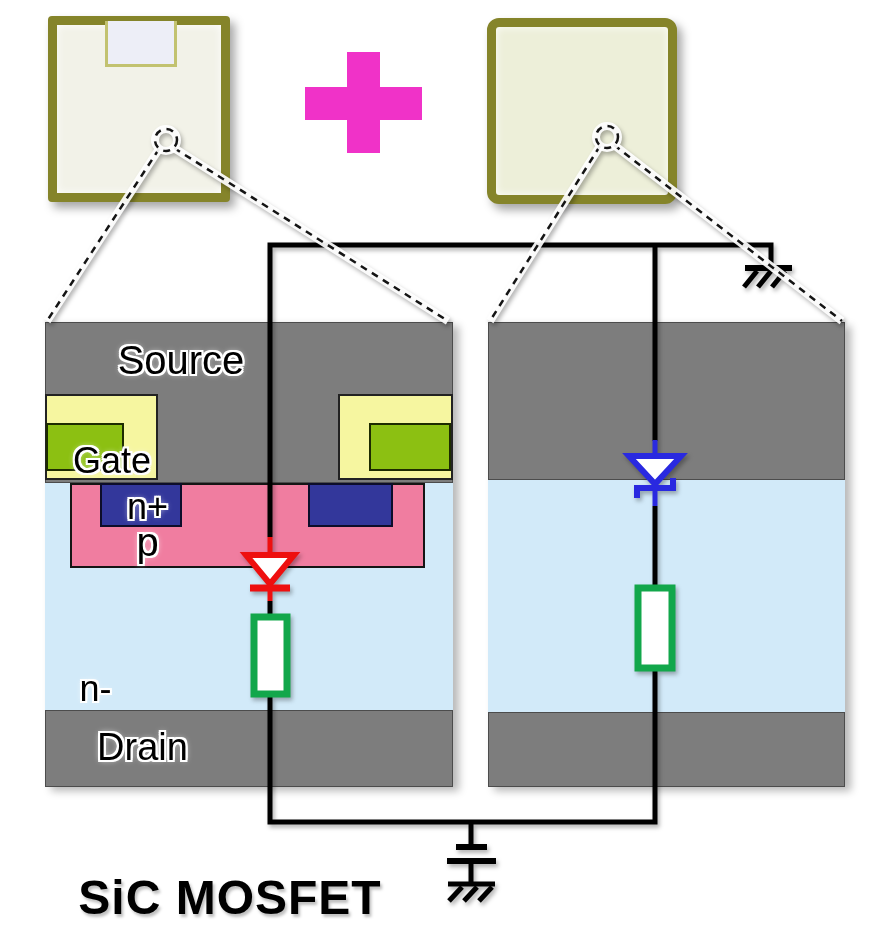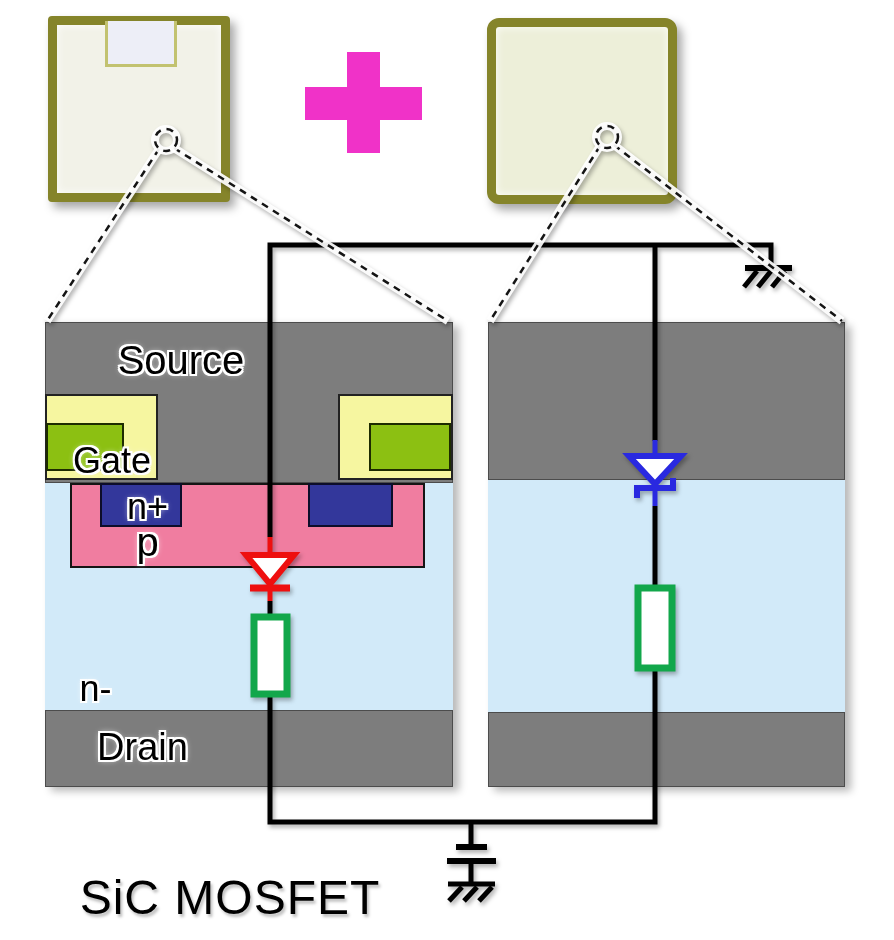--- a/index.html
+++ b/index.html
@@ -36,21 +36,21 @@
   .gray{background:var(--metal-gray);border:1px solid #4c4c4c;}
   .lblue{background:var(--n-minus-blue);}
   .pink{background:var(--p-well-pink);border:2px solid #151515;}
   .nplus{background:var(--n-plus-blue);border:2px solid #0d0d2a;}
   .oxide{background:var(--oxide-yellow);border:2px solid #222;}
   .poly{background:var(--poly-green);border:2px solid #1d2b00;}
   
   .lbl{position:absolute;color:#000;text-align:center;white-space:nowrap;
        text-shadow:-2px -2px 0 #fff,2px -2px 0 #fff,-2px 2px 0 #fff,2px 2px 0 #fff,
                    0 -2px 0 #fff,0 2px 0 #fff,-2px 0 0 #fff,2px 0 0 #fff,0 0 6px #fff;}
-  .caption{position:absolute;color:#000;font-weight:400;font-size:48px;letter-spacing:1px;
+  .caption{position:absolute;color:#000;font-weight:700;font-size:48px;letter-spacing:1px;
            text-align:center;text-shadow:2px 3px 3px rgba(0,0,0,.25);}
   
   #overlay{position:absolute;left:0;top:0;z-index:6;pointer-events:none;
            filter:drop-shadow(2px 3px 2px rgba(0,0,0,.3));}
   .wire{stroke:var(--wire);stroke-width:5;fill:none;}
   .wire-thick{stroke:var(--wire);stroke-width:6;fill:none;}
   .dash-case{stroke:#ffffff;stroke-width:8;fill:none;opacity:.92;}
   .dash{stroke:#141414;stroke-width:2.5;fill:none;stroke-dasharray:7 6;}
   .red-s{stroke:var(--diode-red);fill:none;}
   .red-tri{stroke:var(--diode-red);stroke-width:6;fill:#ffffff;stroke-linejoin:miter;}

